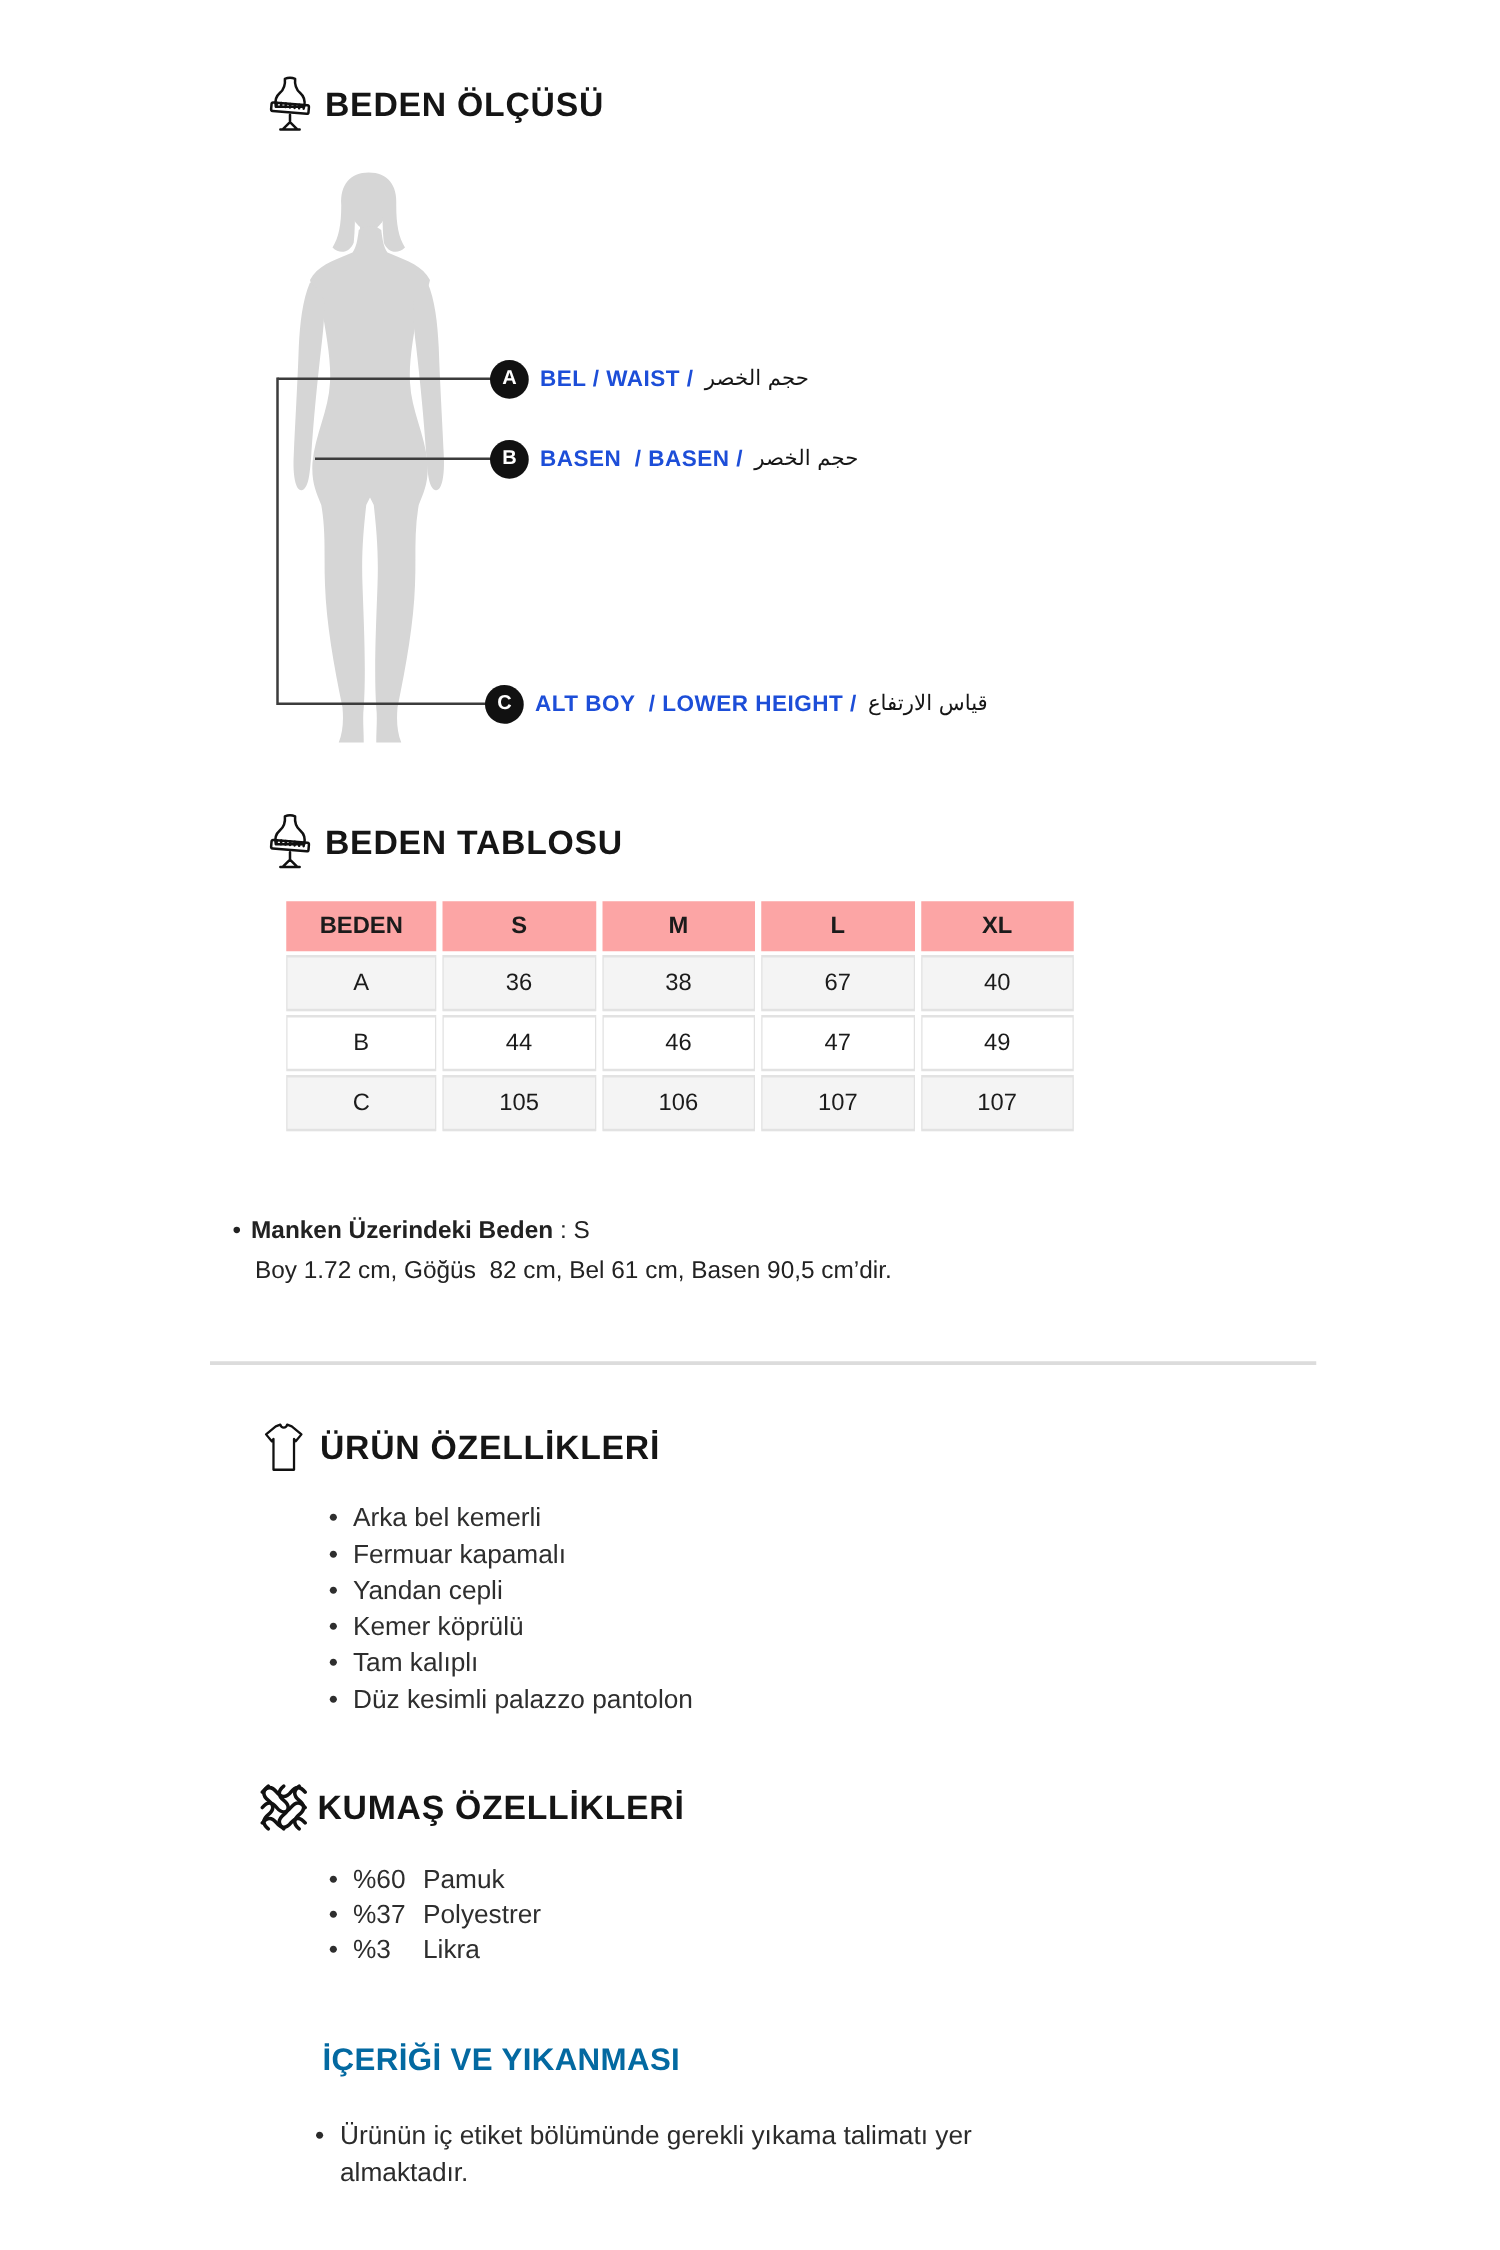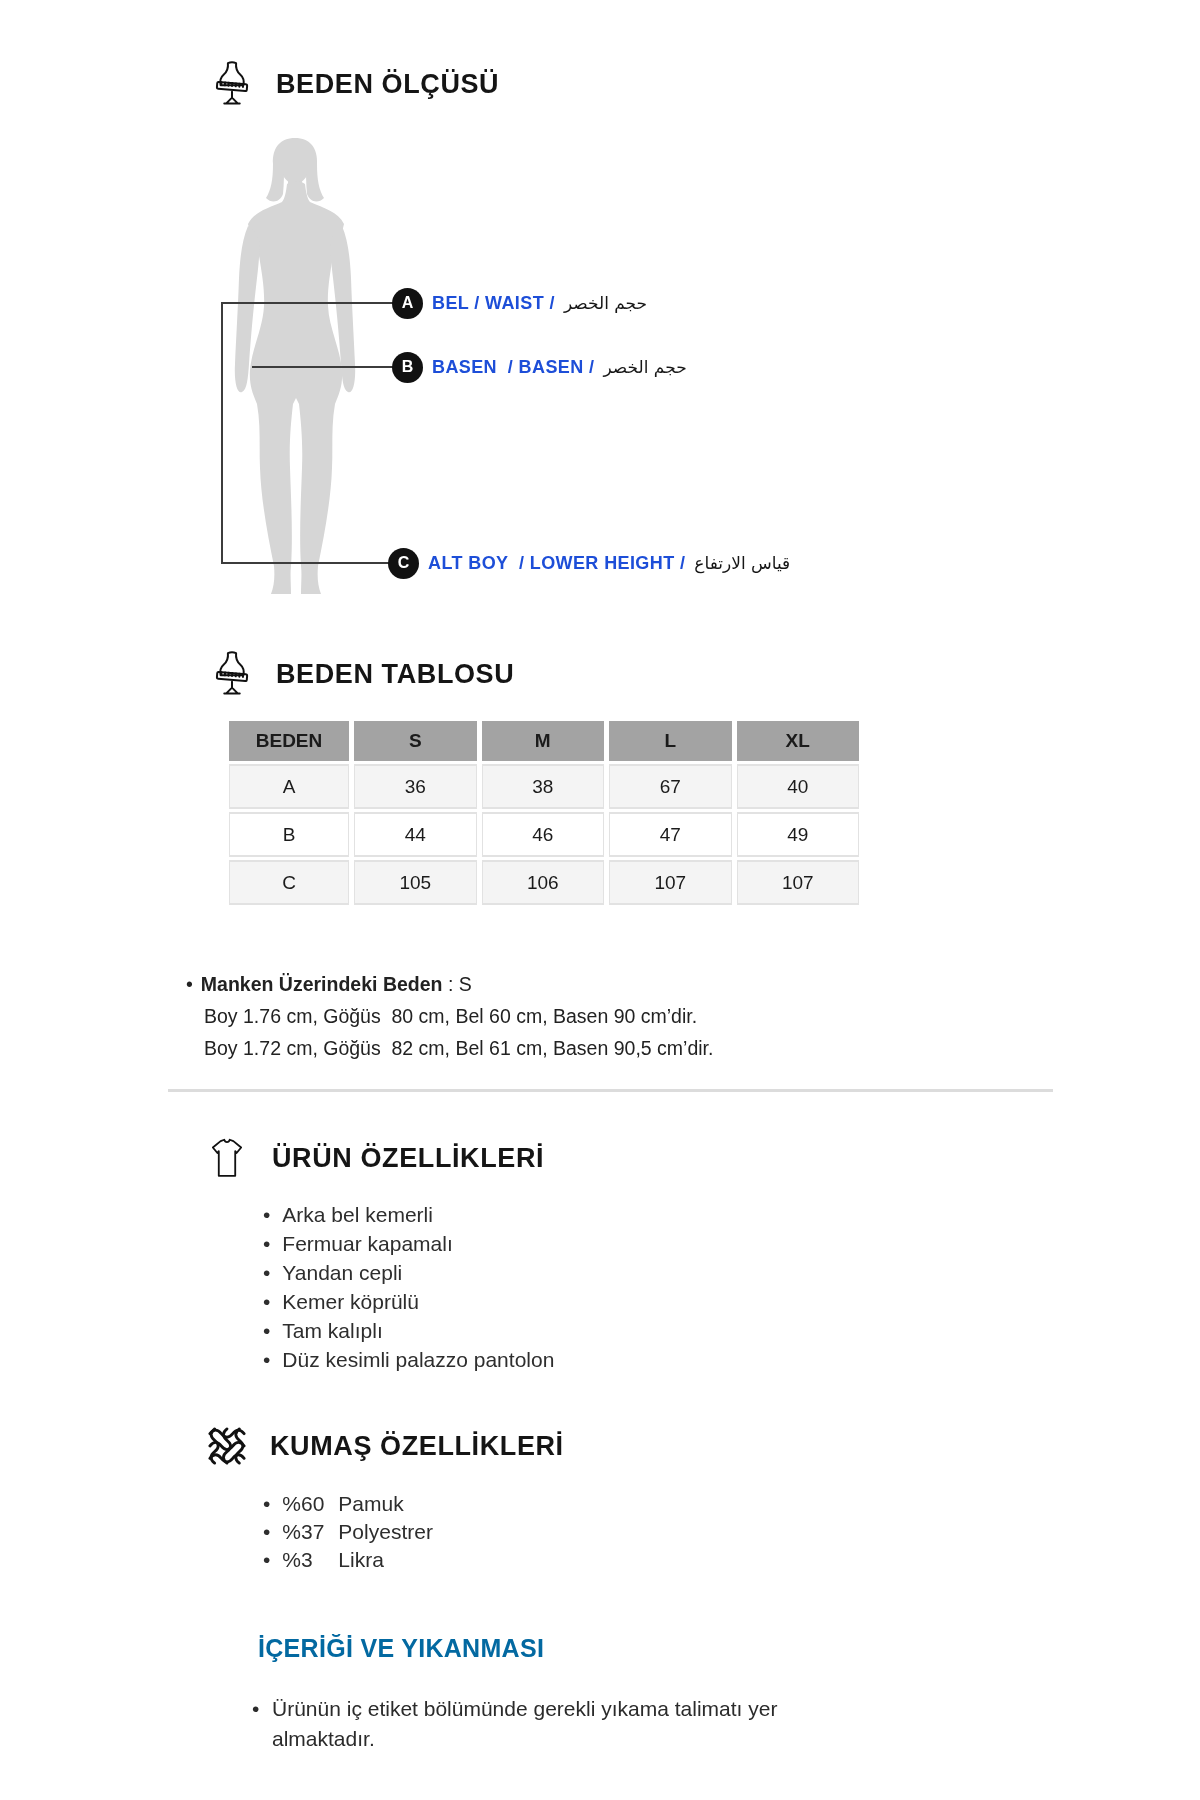--- a/index.html
+++ b/index.html
@@ -3,21 +3,21 @@
 <meta charset="utf-8">
 <style>
   html,body{margin:0;padding:0;}
   body{
     width:1200px;height:1800px;position:relative;background:#ffffff;
     font-family:"Liberation Sans", sans-serif;color:#1c1c1c;overflow:hidden;
   }
   .abs{position:absolute;}
 
   
-  .sec-head{display:flex;align-items:center;gap:24px;justify-content:center;}
+  .sec-head{display:flex;align-items:center;gap:8px;justify-content:center;}
   .sec-head .title{
     font-size:27px;font-weight:700;letter-spacing:.6px;color:#151515;white-space:pre;
   }
   .sec-head svg{display:block;}
 
   
   .mline{position:absolute;background:#3c3c3c;height:2px;}
   .vline{position:absolute;background:#3c3c3c;width:2px;}
 
   .measure-row{position:absolute;display:flex;align-items:center;gap:9px;height:32px;}
@@ -28,21 +28,21 @@
   }
   .measure-text{font-size:18px;font-weight:700;letter-spacing:.4px;color:#1d4ed8;white-space:pre;}
   .measure-ar{font-size:17px;color:#161616;font-family:"DejaVu Sans", sans-serif;white-space:pre;}
 
   
   table.size-table{
     border-collapse:separate;border-spacing:5px 3px;table-layout:fixed;width:640px;
   }
   table.size-table th{
     height:40px;font-size:19px;font-weight:700;color:#1b1b1b;text-align:center;
-    background:#a3a3a3;border:none;padding:0;
+    background:#fca5a5;border:none;padding:0;
   }
   table.size-table td{
     height:41px;font-size:19px;color:#1b1b1b;text-align:center;padding:0;
     border:1px solid #e2e2e2;border-top-width:2px;border-bottom-width:2px;
   }
   table.size-table tr.striped td{background:#f4f4f4;}
   table.size-table tr.plain td{background:#ffffff;}
 
   
   .model-info{width:700px;font-size:19.5px;line-height:32px;color:#222;}
@@ -162,21 +162,20 @@
       <td>105</td>
       <td>106</td>
       <td>107</td>
       <td>107</td>
     </tr>
   </tbody>
 </table>
 
 <div class="abs model-info" style="left:186px;top:968px;">
   <div class="line1"><span class="bullet">•</span><span class="bold">Manken Üzerindeki Beden</span><span> : S</span></div>
-  <div class="sub">Boy 1.76 cm, Göğüs  80 cm, Bel 60 cm, Basen 90 cm’dir.</div>
   <div class="sub">Boy 1.72 cm, Göğüs  82 cm, Bel 61 cm, Basen 90,5 cm’dir.</div>
 </div>
 
 <div class="divider" style="left:168px;top:1089px;width:885px;"></div>
 
 <div class="abs sec-head" style="left:206px;top:1136px;">
   <svg width="42" height="44" viewBox="0 0 46 46" fill="none" stroke="#111" stroke-width="2" stroke-linecap="round" stroke-linejoin="round">
     <path d="M16,4.5 L20,3 C21,6.5 25,6.5 26,3 L30,4.5 L38.5,11.5 L33.5,17.5 L32,15.5 L32,42.5 L14,42.5 L14,15.5 L12.5,17.5 L7.5,11.5 Z"></path>
   </svg>
   <span class="title">ÜRÜN ÖZELLİKLERİ</span>

